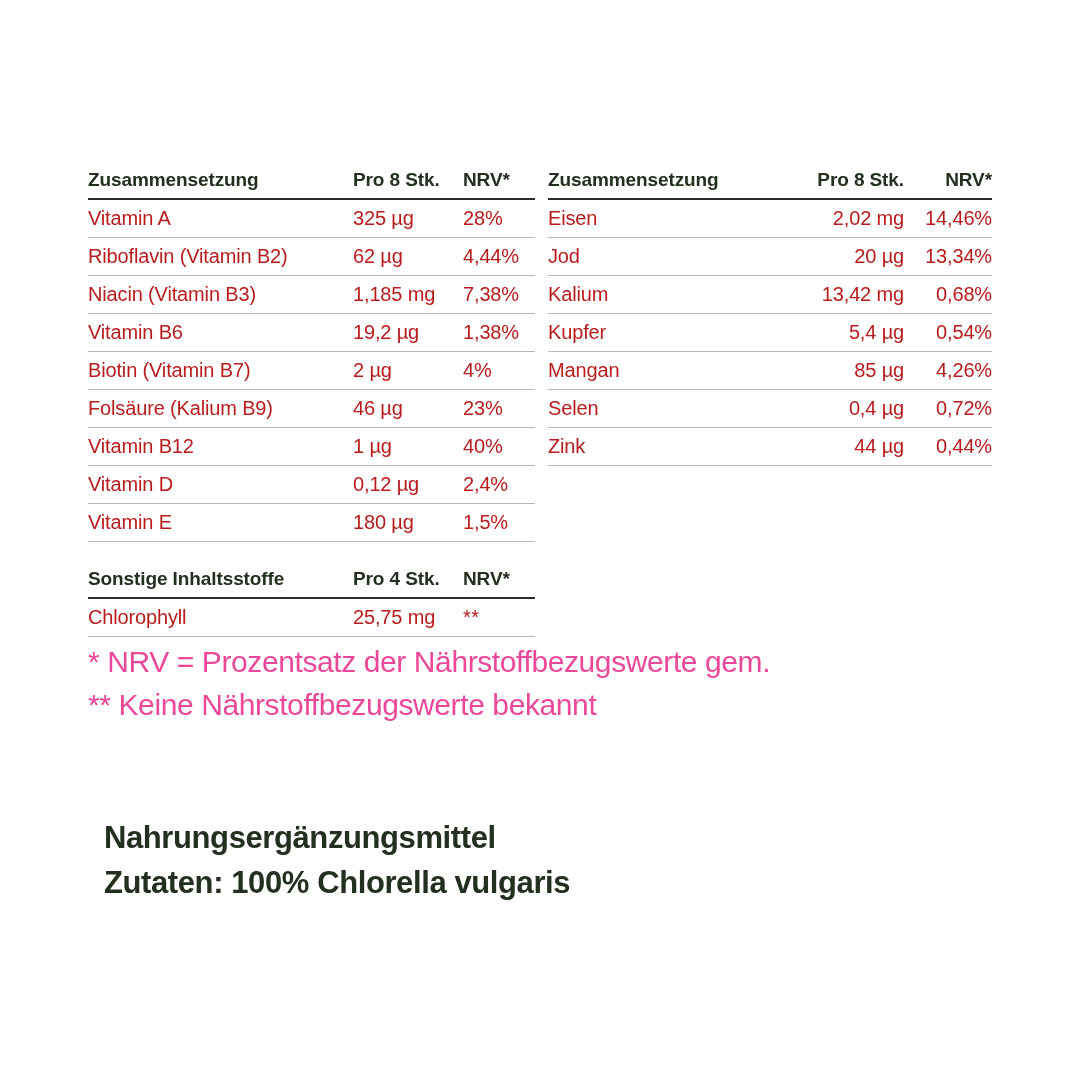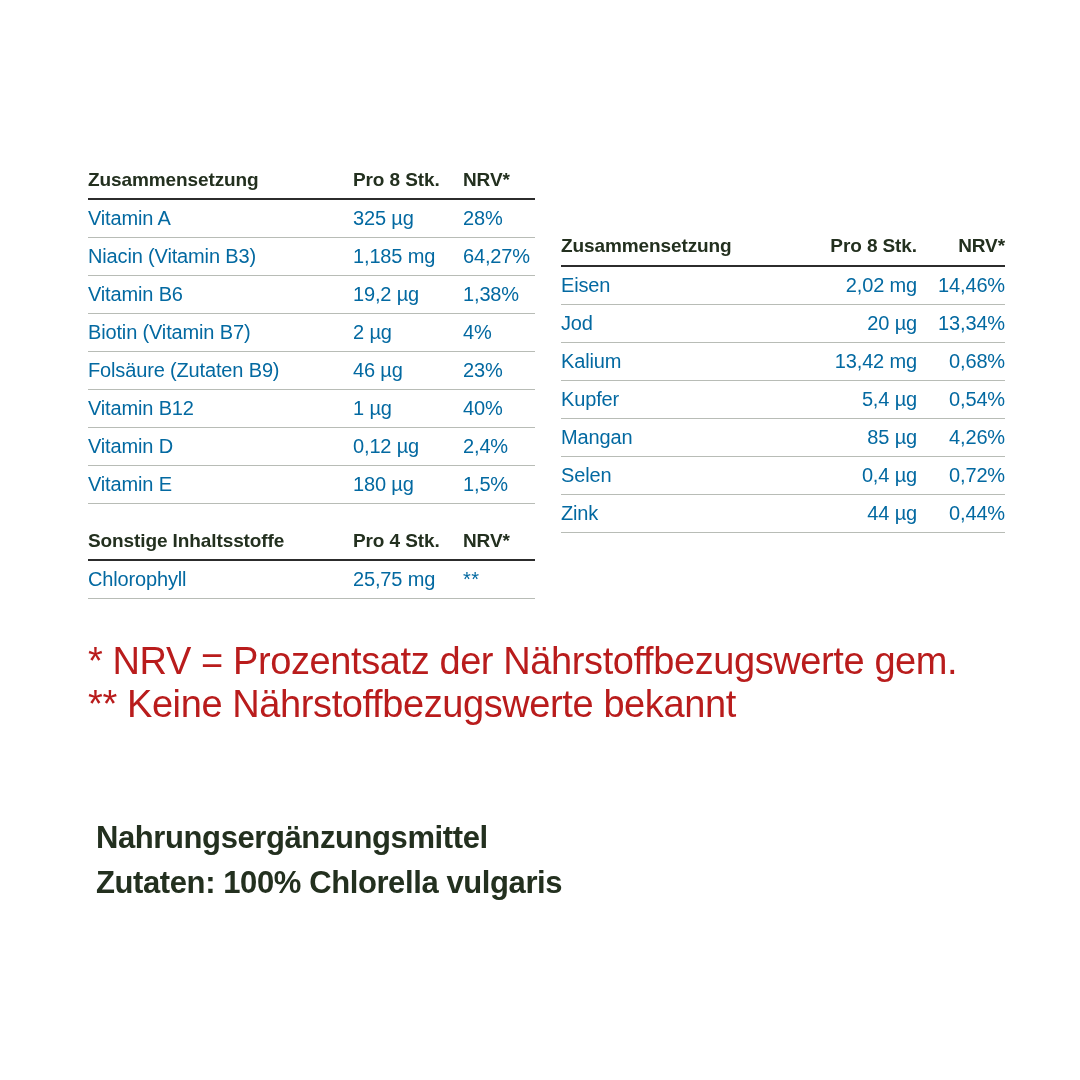--- a/index.html
+++ b/index.html
@@ -28,22 +28,22 @@
   .tables-region {
     position: absolute;
     left: 88px;
     top: 165px;
     width: 904px;
   }
 
   .table-columns {
     display: flex;
     flex-direction: row;
-    align-items: center;
-    gap: 26px;
+    align-items: flex-start;
+    gap: 13px;
   }
 
   .col-left  { width: 447px; flex: 0 0 447px; }
   .col-right { width: 444px; flex: 0 0 444px; }
 
   table.nutri {
     width: 100%;
     border-collapse: collapse;
     table-layout: fixed;
   }
@@ -66,21 +66,21 @@
     color: #23301f;
   }
 
   
   table.nutri tbody td {
     font-size: 20px;
     font-weight: normal;
     letter-spacing: -0.15px;
     height: 37px;
     border-bottom: 1px solid #b8bcb6;
-    color: #0369a1;
+    color: #b91c1c;
   }
 
   
   .col-left .c-name  { width: 265px; text-align: left; }
   .col-left .c-value { width: 110px; text-align: left; }
   .col-left .c-nrv   { width: 72px;  text-align: left; }
 
   
   .col-right .c-name  { width: 246px; text-align: left;  }
   .col-right .c-value { width: 110px; text-align: right; }
@@ -97,31 +97,31 @@
     font-size: 20px;
     letter-spacing: 0.5px;
   }
 
   
   .footnotes {
     position: absolute;
     left: 88px;
     top: 640px;
     width: 900px;
-    font-size: 38px;
+    font-size: 30px;
     line-height: 43px;
     letter-spacing: -0.4px;
-    color: #b91c1c;
+    color: #ec4899;
   }
   .footnotes .fn-line { display: block; }
 
   
   .declaration {
     position: absolute;
-    left: 96px;
+    left: 104px;
     top: 815px;
     width: 900px;
     font-size: 31px;
     line-height: 45px;
     letter-spacing: -0.4px;
     color: #23301f;
   }
   .declaration .decl-strong { font-weight: bold; }
   .declaration .decl-line { display: block; }
   .declaration .decl-normal { font-weight: bold; }
@@ -144,36 +144,41 @@
               <th class="c-nrv">NRV*</th>
             </tr>
           </thead>
           <tbody>
             <tr>
               <td class="c-name">Vitamin A</td>
               <td class="c-value">325 µg</td>
               <td class="c-nrv">28%</td>
             </tr>
             <tr>
+              <td class="c-name">Riboflavin (Vitamin B2)</td>
+              <td class="c-value">62 µg</td>
+              <td class="c-nrv">4,44%</td>
+            </tr>
+            <tr>
               <td class="c-name">Niacin (Vitamin B3)</td>
               <td class="c-value">1,185 mg</td>
-              <td class="c-nrv">64,27%</td>
+              <td class="c-nrv">7,38%</td>
             </tr>
             <tr>
               <td class="c-name">Vitamin B6</td>
               <td class="c-value">19,2 µg</td>
               <td class="c-nrv">1,38%</td>
             </tr>
             <tr>
               <td class="c-name">Biotin (Vitamin B7)</td>
               <td class="c-value">2 µg</td>
               <td class="c-nrv">4%</td>
             </tr>
             <tr>
-              <td class="c-name">Folsäure (Zutaten B9)</td>
+              <td class="c-name">Folsäure (Kalium B9)</td>
               <td class="c-value">46 µg</td>
               <td class="c-nrv">23%</td>
             </tr>
             <tr>
               <td class="c-name">Vitamin B12</td>
               <td class="c-value">1 µg</td>
               <td class="c-nrv">40%</td>
             </tr>
             <tr>
               <td class="c-name">Vitamin D</td>

